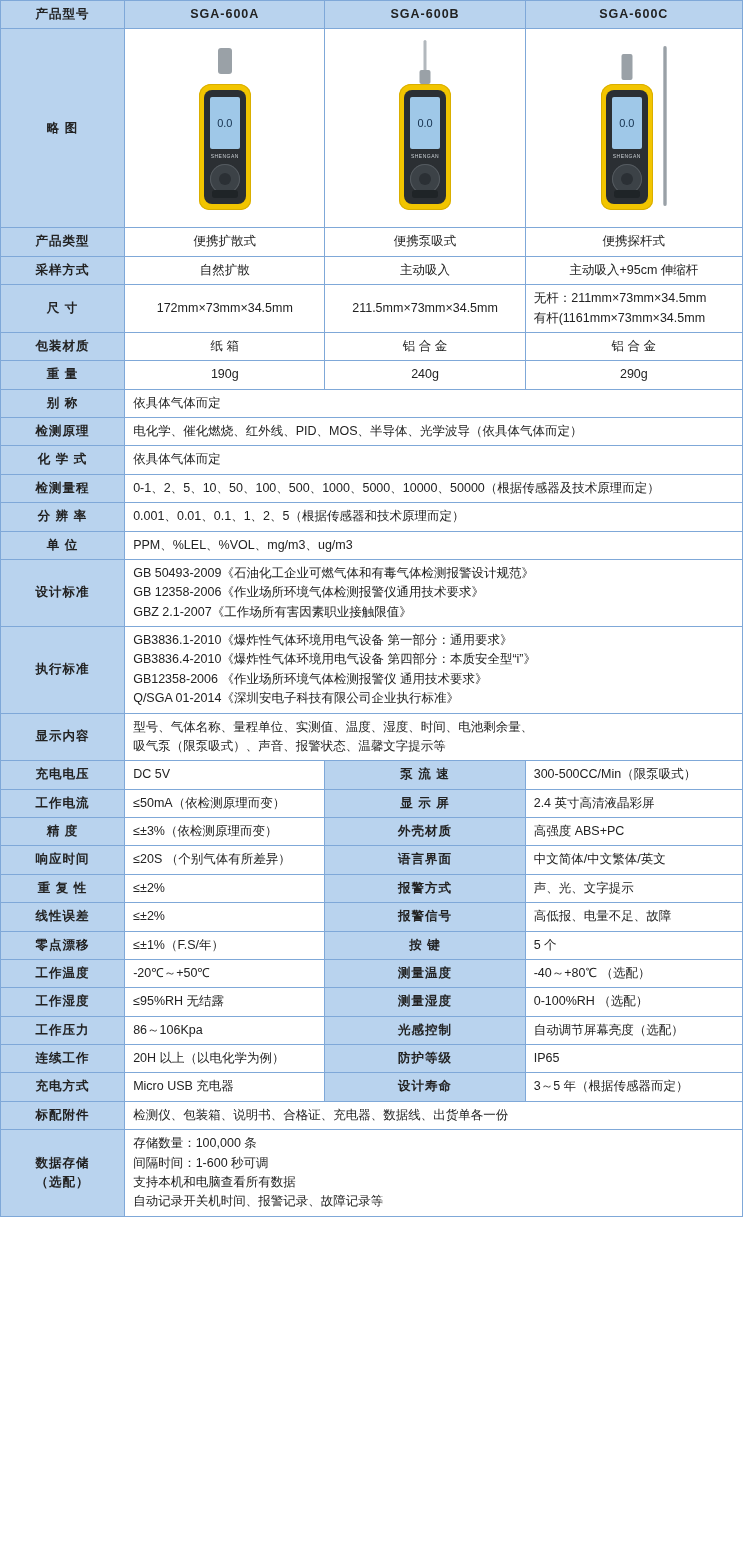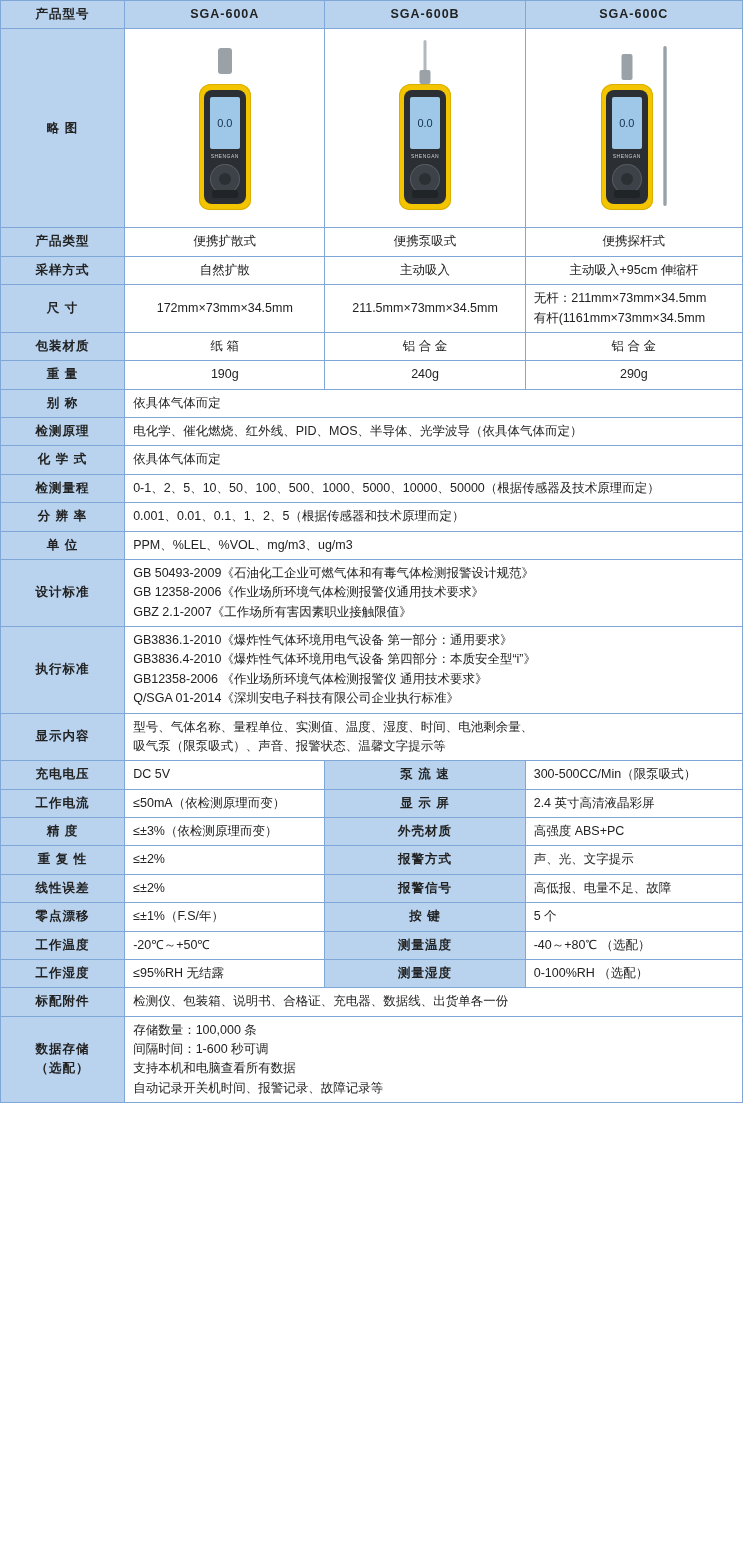--- a/index.html
+++ b/index.html
@@ -317,20 +317,26 @@
       <td class="label">显 示 屏</td>
       <td class="value">2.4 英寸高清液晶彩屏</td>
     </tr>
     <tr>
       <td class="label">精    度</td>
       <td class="value">≤±3%（依检测原理而变）</td>
       <td class="label">外壳材质</td>
       <td class="value">高强度 ABS+PC</td>
     </tr>
     <tr>
+      <td class="label">响应时间</td>
+      <td class="value">≤20S （个别气体有所差异）</td>
+      <td class="label">语言界面</td>
+      <td class="value">中文简体/中文繁体/英文</td>
+    </tr>
+    <tr>
       <td class="label">重 复 性</td>
       <td class="value">≤±2%</td>
       <td class="label">报警方式</td>
       <td class="value">声、光、文字提示</td>
     </tr>
     <tr>
       <td class="label">线性误差</td>
       <td class="value">≤±2%</td>
       <td class="label">报警信号</td>
       <td class="value">高低报、电量不足、故障</td>
@@ -345,20 +351,38 @@
       <td class="label">工作温度</td>
       <td class="value">-20℃～+50℃</td>
       <td class="label">测量温度</td>
       <td class="value">-40～+80℃ （选配）</td>
     </tr>
     <tr>
       <td class="label">工作湿度</td>
       <td class="value">≤95%RH 无结露</td>
       <td class="label">测量湿度</td>
       <td class="value">0-100%RH （选配）</td>
+    </tr>
+    <tr>
+      <td class="label">工作压力</td>
+      <td class="value">86～106Kpa</td>
+      <td class="label">光感控制</td>
+      <td class="value">自动调节屏幕亮度（选配）</td>
+    </tr>
+    <tr>
+      <td class="label">连续工作</td>
+      <td class="value">20H 以上（以电化学为例）</td>
+      <td class="label">防护等级</td>
+      <td class="value">IP65</td>
+    </tr>
+    <tr>
+      <td class="label">充电方式</td>
+      <td class="value">Micro USB 充电器</td>
+      <td class="label">设计寿命</td>
+      <td class="value">3～5 年（根据传感器而定）</td>
     </tr>
 
     <tr>
       <td class="label">标配附件</td>
       <td class="value multiline" colspan="3">检测仪、包装箱、说明书、合格证、充电器、数据线、出货单各一份</td>
     </tr>
     <tr>
       <td class="label multiline">数据存储
 （选配）</td>
       <td class="value multiline" colspan="3">存储数量：100,000 条

